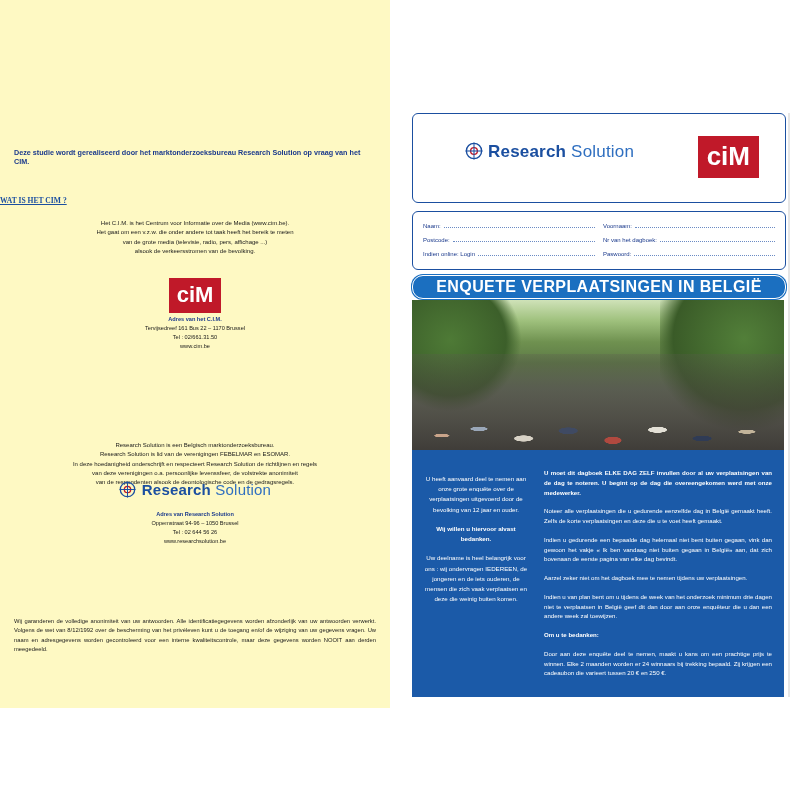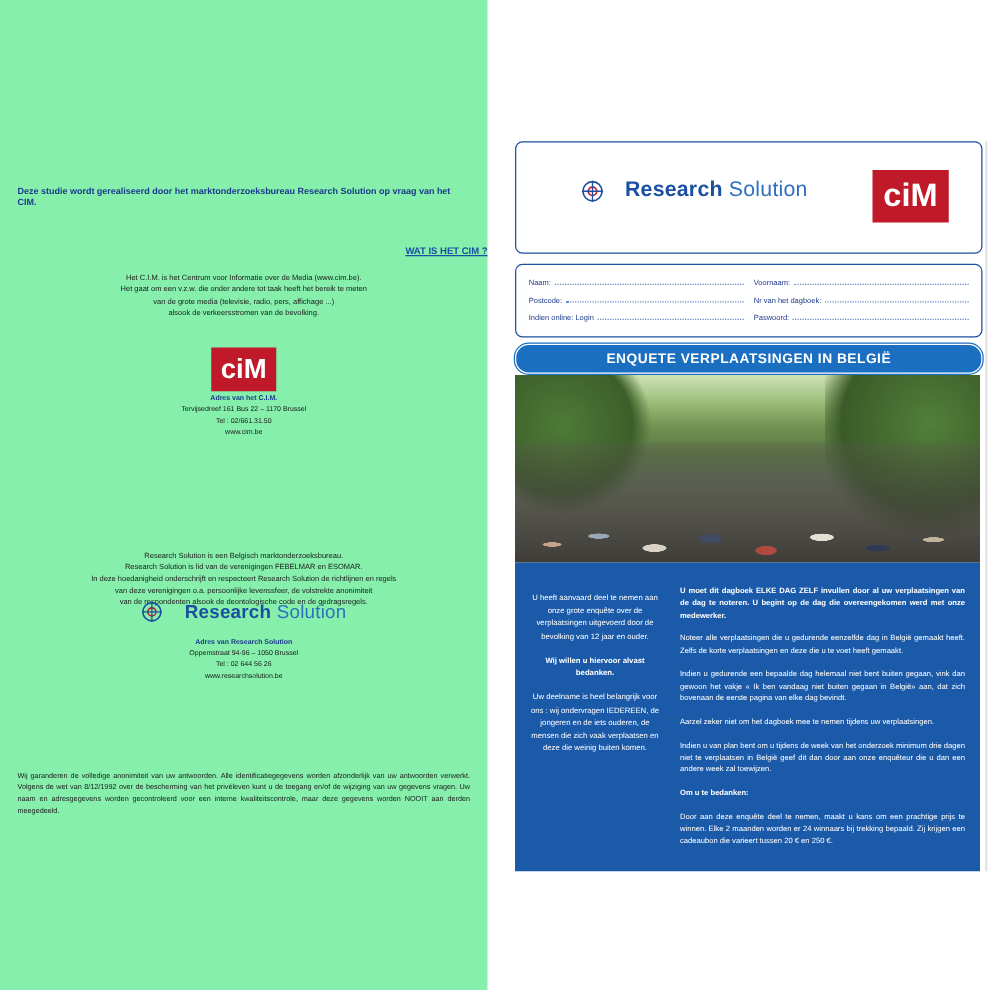--- a/index.html
+++ b/index.html
@@ -1,39 +1,39 @@
 <!DOCTYPE html>
 <html><head>
 <meta charset="utf-8">
 <style>
   html,body{margin:0;padding:0;background:#ffffff;}
   body{width:800px;height:800px;position:relative;font-family:"Liberation Sans",sans-serif;overflow:hidden;}
 
   
-  .left-page{position:absolute;left:0;top:0;width:390px;height:792px;background:#86efac;}
+  .left-page{position:absolute;left:0;top:0;width:390px;height:708px;background:#fef9c3;}
 
   .lp-head{position:absolute;left:14px;top:148px;width:362px;font-size:7.2px;font-weight:bold;color:#1b3a8c;line-height:1.3;}
 
-  .lp-title{position:absolute;left:0;width:390px;text-align:right;font-size:7.6px;font-weight:bold;color:#1b4fa0;text-decoration:underline;}
+  .lp-title{position:absolute;left:0;width:390px;text-align:left;font-size:7.6px;font-weight:bold;color:#1b4fa0;text-decoration:underline;font-family:Liberation Serif, serif;}
   #t-whatcim{top:196px;}
   #t-whoresearch{top:405px;}
 
   .lp-para{position:absolute;width:330px;left:30px;text-align:center;font-size:6px;color:#1a1a1a;line-height:1.55;}
   #p-cim{top:219px;}
   #p-research{top:441px;}
 
   
   .cim-logo-wrap{position:absolute;left:0;width:390px;top:278px;text-align:center;}
   .cim-logo{display:inline-block;background:#c01929;color:#ffffff;font-family:"Liberation Sans",sans-serif;font-weight:bold;font-size:22px;line-height:30px;padding:2px 8px 3px 8px;letter-spacing:0px;position:relative;}
   .cim-addr{position:absolute;left:0;width:390px;top:315px;text-align:center;font-size:5.6px;color:#1a1a1a;line-height:1.6;}
   .cim-addr .lbl{color:#1b3a8c;font-weight:bold;}
 
   
   .rs-left{position:absolute;left:0;width:390px;top:481px;text-align:center;}
-  .rs-inline{display:inline-flex;align-items:center;gap:18px;}
+  .rs-inline{display:inline-flex;align-items:flex-start;gap:6px;}
   .rs-mark{width:17px;height:17px;position:relative;}
   .rs-word{font-size:15px;color:#1b4fa0;font-weight:bold;letter-spacing:.2px;}
   .rs-word .light{color:#2f6fc0;font-weight:normal;}
   .rs-addr{position:absolute;left:0;width:390px;top:510px;text-align:center;font-size:5.6px;color:#1a1a1a;line-height:1.6;}
   .rs-addr .lbl{color:#1b3a8c;font-weight:bold;}
 
   .lp-footer{position:absolute;left:14px;top:617px;width:362px;font-size:5.8px;color:#1a1a1a;line-height:1.6;text-align:justify;}
 
   
   .right-page{position:absolute;left:396px;top:0;width:404px;height:800px;}
@@ -44,21 +44,21 @@
   .cim-logo-sm{position:absolute;right:26px;top:22px;background:#c01929;color:#fff;font-weight:bold;font-size:26px;line-height:36px;padding:2px 9px 4px 9px;}
 
   .card-form{position:absolute;left:16px;top:211px;width:372px;height:57px;border:1.2px solid #1b4fa0;border-radius:6px;background:#ffffff;}
   .frow{position:absolute;left:10px;width:352px;height:11px;font-size:6px;color:#1b3a8c;display:flex;align-items:center;}
   .frow .f{display:flex;align-items:baseline;width:50%;}
   .frow .lab{white-space:nowrap;margin-right:3px;}
   .frow .dots{flex:1;border-bottom:1px dotted #6b8bc4;height:7px;}
   #fr1{top:7px;} #fr2{top:21px;} #fr3{top:35px;}
 
   .banner{position:absolute;left:16px;top:275px;width:372px;height:22px;background:#1b6fc0;border-radius:11px;border:1px solid #ffffff;box-shadow:0 0 0 1px #1b6fc0;}
-  .banner span{display:block;text-align:center;line-height:22px;color:#ffffff;font-size:11px;font-weight:bold;letter-spacing:.4px;}
+  .banner span{display:block;text-align:center;line-height:22px;color:#ffffff;font-size:16px;font-weight:bold;letter-spacing:.4px;}
 
   
   .photo{position:absolute;left:16px;top:300px;width:372px;height:150px;overflow:hidden;background:#6c8a5a;}
   .photo .sky{position:absolute;inset:0;background:linear-gradient(180deg,#cfe2b8 0%,#9ec07c 14%,#6f9150 28%,#5d7a46 42%,#6d7a66 60%,#8a8d86 100%);}
   .photo .tree-l{position:absolute;left:-10px;top:-8px;width:120px;height:120px;background:radial-gradient(circle at 40% 40%,#4e7a36 0%,#3c5f2a 55%,rgba(60,95,42,0) 70%);}
   .photo .tree-r{position:absolute;right:-16px;top:-14px;width:140px;height:150px;background:radial-gradient(circle at 60% 35%,#527f39 0%,#3a5b28 55%,rgba(58,91,40,0) 72%);}
   .photo .crowd{position:absolute;left:0;bottom:0;width:100%;height:96px;background:
      radial-gradient(ellipse at 8% 85%,#c9a48a 0 7px,rgba(0,0,0,0) 8px),
      radial-gradient(ellipse at 18% 78%,#9aa7b8 0 8px,rgba(0,0,0,0) 9px),
      radial-gradient(ellipse at 30% 88%,#d8d2c6 0 9px,rgba(0,0,0,0) 10px),

